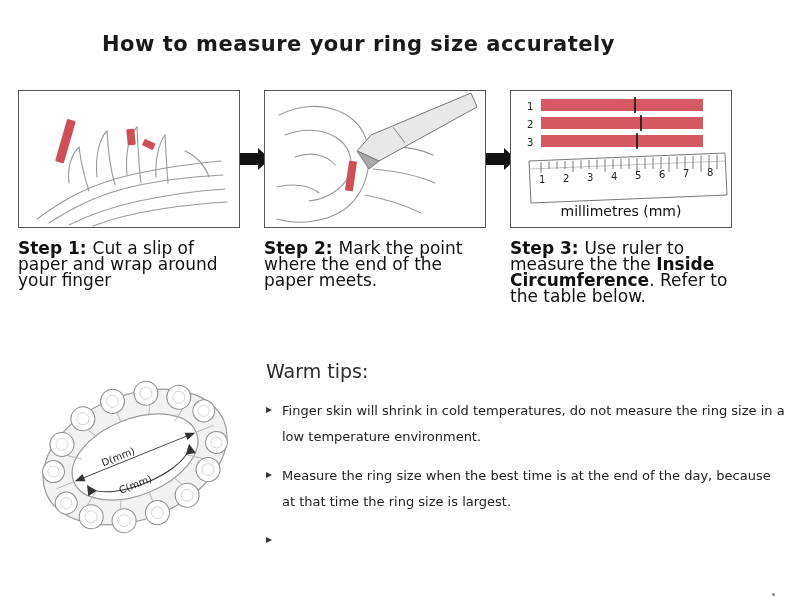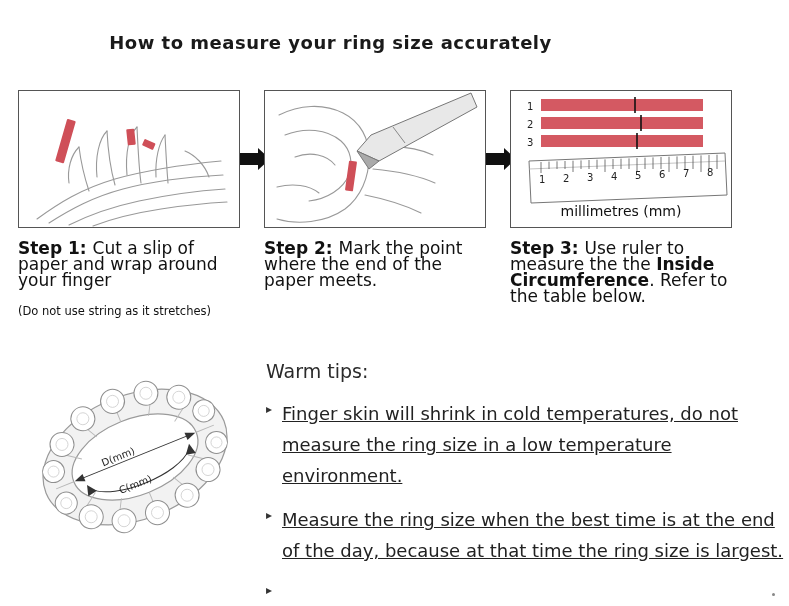--- a/index.html
+++ b/index.html
@@ -20,25 +20,26 @@
     width: 789px;
     height: 606px;
   }
   
   #title {
     position: absolute;
     left: 0;
     top: 32px;
     width: 661px;
     text-align: center;
-    font-size: 18px;
+    font-size: 21px;
     font-weight: 700;
     letter-spacing: 0.5px;
     color: #1a1a1a;
     font-family: "DejaVu Sans", sans-serif;
+    padding-left: 28px;
   }
   
   #steps {
     position: absolute;
     left: 18px;
     top: 90px;
     width: 752px;
     height: 250px;
   }
   .step {
@@ -111,24 +112,23 @@
     margin-bottom: 13px;
   }
   .tip-bullet {
     flex: 0 0 auto;
     width: 16px;
     color: #333;
     font-size: 12px;
     line-height: 23px;
   }
   .tip-text {
-    font-size: 18px;
-    line-height: 31px;
+    font-size: 13px;
+    line-height: 26px;
     color: #222;
-    text-decoration: underline;
   }
   
   #ring-figure {
     position: absolute;
     left: 30px;
     top: 352px;
     width: 210px;
     height: 210px;
   }
   .lbl {
@@ -177,21 +177,20 @@
             <rect x="42" y="28" width="9" height="44" rx="1" transform="rotate(16 46 50)" fill="#cf4f58"></rect>
             <rect x="108" y="38" width="8" height="16" rx="1" transform="rotate(-6 112 46)" fill="#cf4f58"></rect>
             <rect x="124" y="50" width="12" height="7" rx="1" transform="rotate(24 130 53)" fill="#cf4f58"></rect>
           </g>
         </svg>
       </div>
       <div class="step-caption">
         <span>Step 1:</span>
         <span class="body">Cut a slip of paper and wrap around your finger</span>
       </div>
-      <div class="step-note">(Do not use string as it stretches)</div>
     </div>
 
     <div class="arrow arrow-1">
       <svg width="30" height="22" viewBox="0 0 30 22">
         <polygon points="0,5 18,5 18,0 30,11 18,22 18,17 0,17" fill="#111"></polygon>
       </svg>
     </div>
 
     <div class="step step-2">
       <div class="panel">

